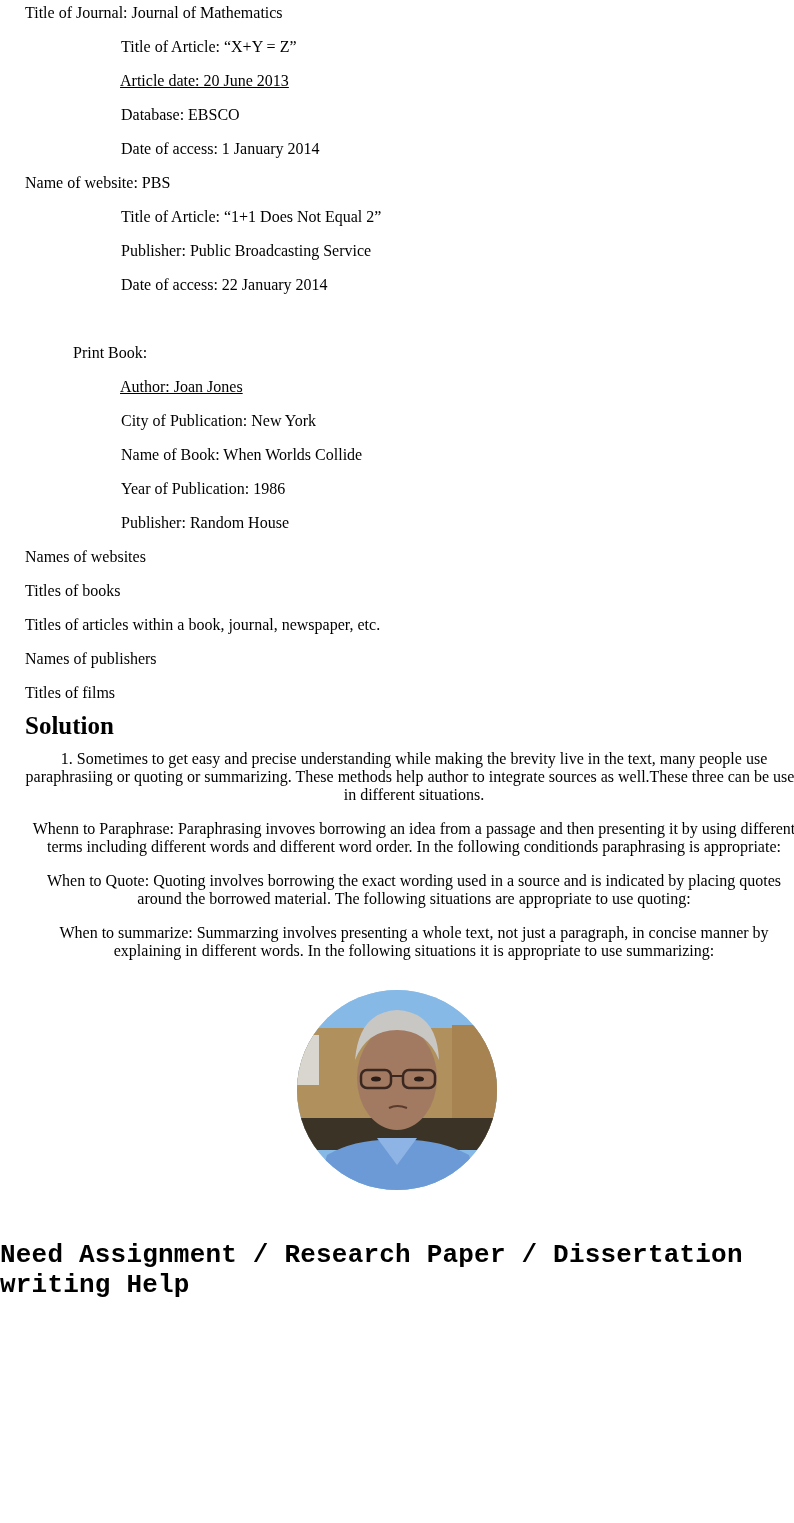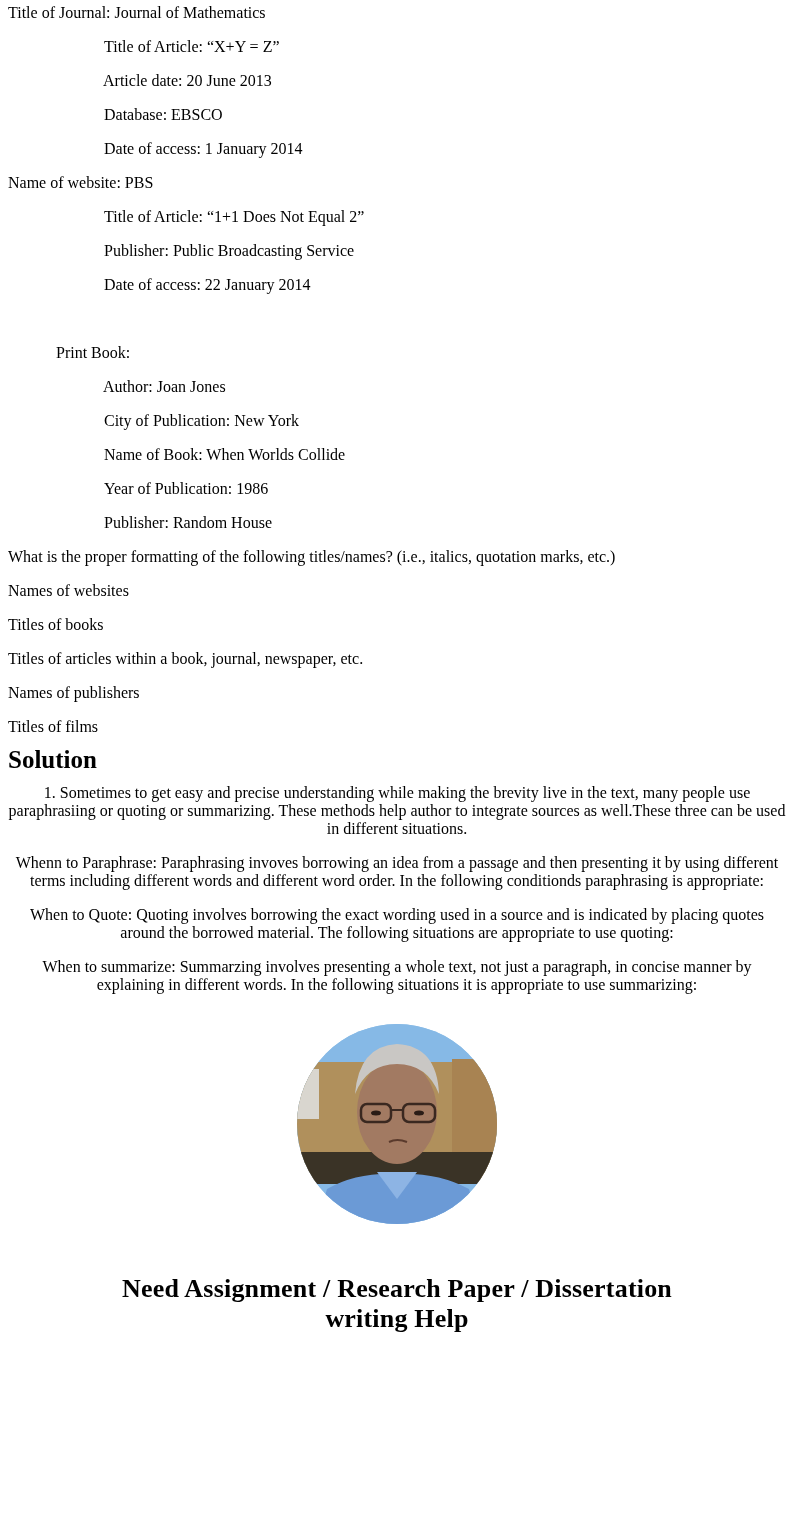--- a/index.html
+++ b/index.html
@@ -3,30 +3,30 @@
   <meta charset="utf-8">
   <style>
     html, body { margin: 0; padding: 0; background: #ffffff; }
     body {
       width: 794px;
       font-family: "Liberation Serif", serif;
       font-size: 16px;
       color: #000;
       position: relative;
     }
-    .doc { padding: 0 8px; }
+    .doc { padding: 0 0; margin-left: 25px; }
     .line {
       height: 34px;
       line-height: 18px;
       padding-top: 4px;
       box-sizing: border-box;
       white-space: nowrap;
     }
     .ind1 { padding-left: 47px; }
-    .ind2 { padding-left: 95px; }
+    .ind2 { padding-left: 95px; text-decoration: underline; }
     .ind2b { padding-left: 96px; }
     .spacer { height: 34px; }
     h3.solution {
       font-family: "Liberation Serif", serif;
       font-size: 25px;
       font-weight: bold;
       margin: 0;
       height: 36px;
       line-height: 22px;
       padding-top: 1px;
@@ -43,22 +43,21 @@
       justify-content: center;
       margin-top: 30px;
     }
     .avatar {
       width: 200px; height: 200px; border-radius: 50%;
       overflow: hidden; position: relative;
       background: #8fc0e8;
     }
     .cta {
       margin-top: 50px;
-      text-align: center;
-      font-family: Liberation Serif, serif;
+      font-family: Liberation Mono, monospace;
       font-weight: bold;
       font-size: 26px;
       line-height: 30px;
       letter-spacing: 0.2px;
     }
     .cta div { white-space: nowrap; }
   </style>
 </head>
 <body>
 
@@ -75,21 +74,20 @@
   <div class="line ind2b">Date of access: 22 January 2014</div>
   <div class="spacer"></div>
 
   <div class="line" style="padding-left:48px">Print Book:</div>
   <div class="line ind2">Author: Joan Jones</div>
   <div class="line ind2b">City of Publication: New York</div>
   <div class="line ind2b">Name of Book: When Worlds Collide</div>
   <div class="line ind2b">Year of Publication: 1986</div>
   <div class="line ind2b">Publisher: Random House</div>
 
-  <div class="line">What is the proper formatting of the following titles/names? (i.e., italics, quotation marks, etc.)</div>
   <div class="line">Names of websites</div>
   <div class="line">Titles of books</div>
   <div class="line">Titles of articles within a book, journal, newspaper, etc.</div>
   <div class="line">Names of publishers</div>
   <div class="line">Titles of films</div>
 
   <h3 class="solution">Solution</h3>
 
   <p class="para">1. Sometimes to get easy and precise understanding while making the brevity live in the text, many people use paraphrasiing or quoting or summarizing. These methods help author to integrate sources as well.These three can be used in different situations.</p>
   <p class="para">Whenn to Paraphrase: Paraphrasing invoves borrowing an idea from a passage and then presenting it by using different terms including different words and different word order. In the following conditionds paraphrasing is appropriate:</p>

